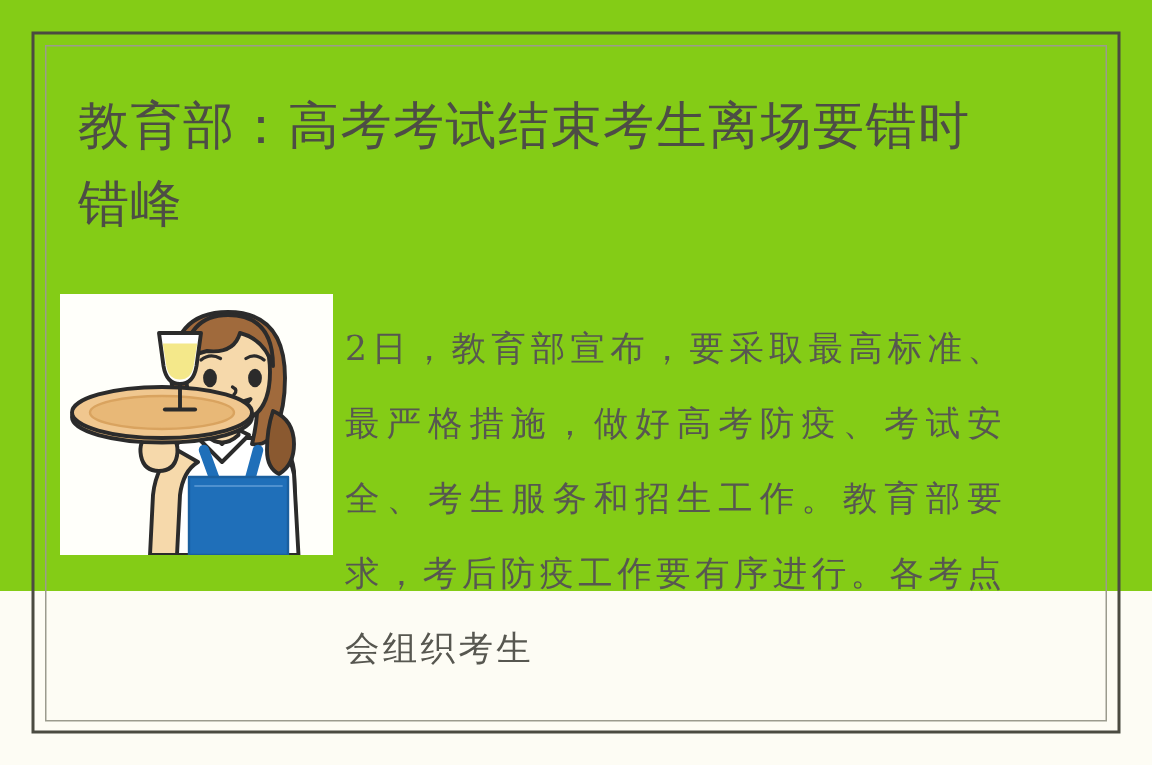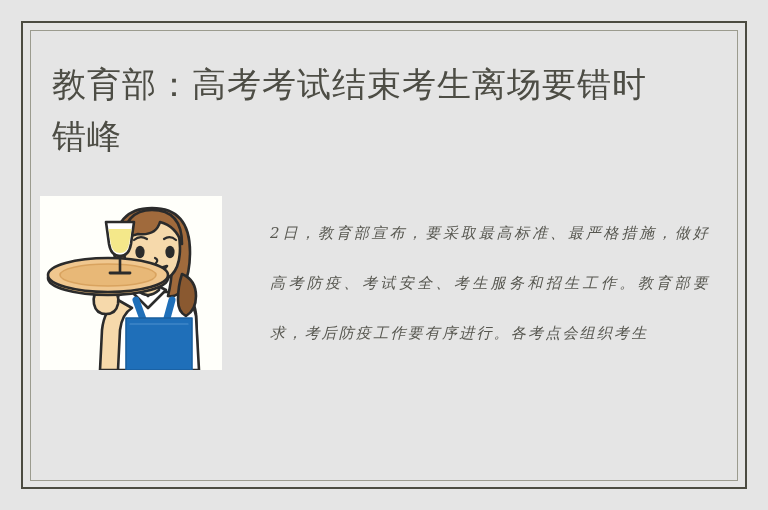--- a/index.html
+++ b/index.html
@@ -11,22 +11,22 @@
     width: 768px;
     height: 510px;
     background: #fdfcf4;
     font-family: "Liberation Sans", "DejaVu Sans", sans-serif;
     overflow: hidden;
   }
 
   .page {
     position: relative;
     width: 768px;
-    height: 510px;
-    background: #e5e5e5;
+    height: 394px;
+    background: #84cc16;
     box-sizing: border-box;
   }
 
   
   .frame-outer {
     position: absolute;
     left: 21px;
     top: 21px;
     width: 726px;
     height: 468px;
@@ -84,27 +84,25 @@
 
   
   .body-text {
     position: absolute;
     left: 190px;
     top: 12px;
     width: 440px;
     height: 262px;
     overflow: hidden;
     font-family: "DejaVu Serif", "Liberation Serif", serif;
-    font-size: 15px;
+    font-size: 23px;
     line-height: 50px;
     color: #575750;
     letter-spacing: 2.2px;
     text-align: justify;
-    font-style: italic;
-    margin-left: 40px;
   }
 </style>
 </head>
 <body>
 
 <div class="page">
 
   <div class="frame-outer"></div>
   <div class="frame-inner"></div>
 

